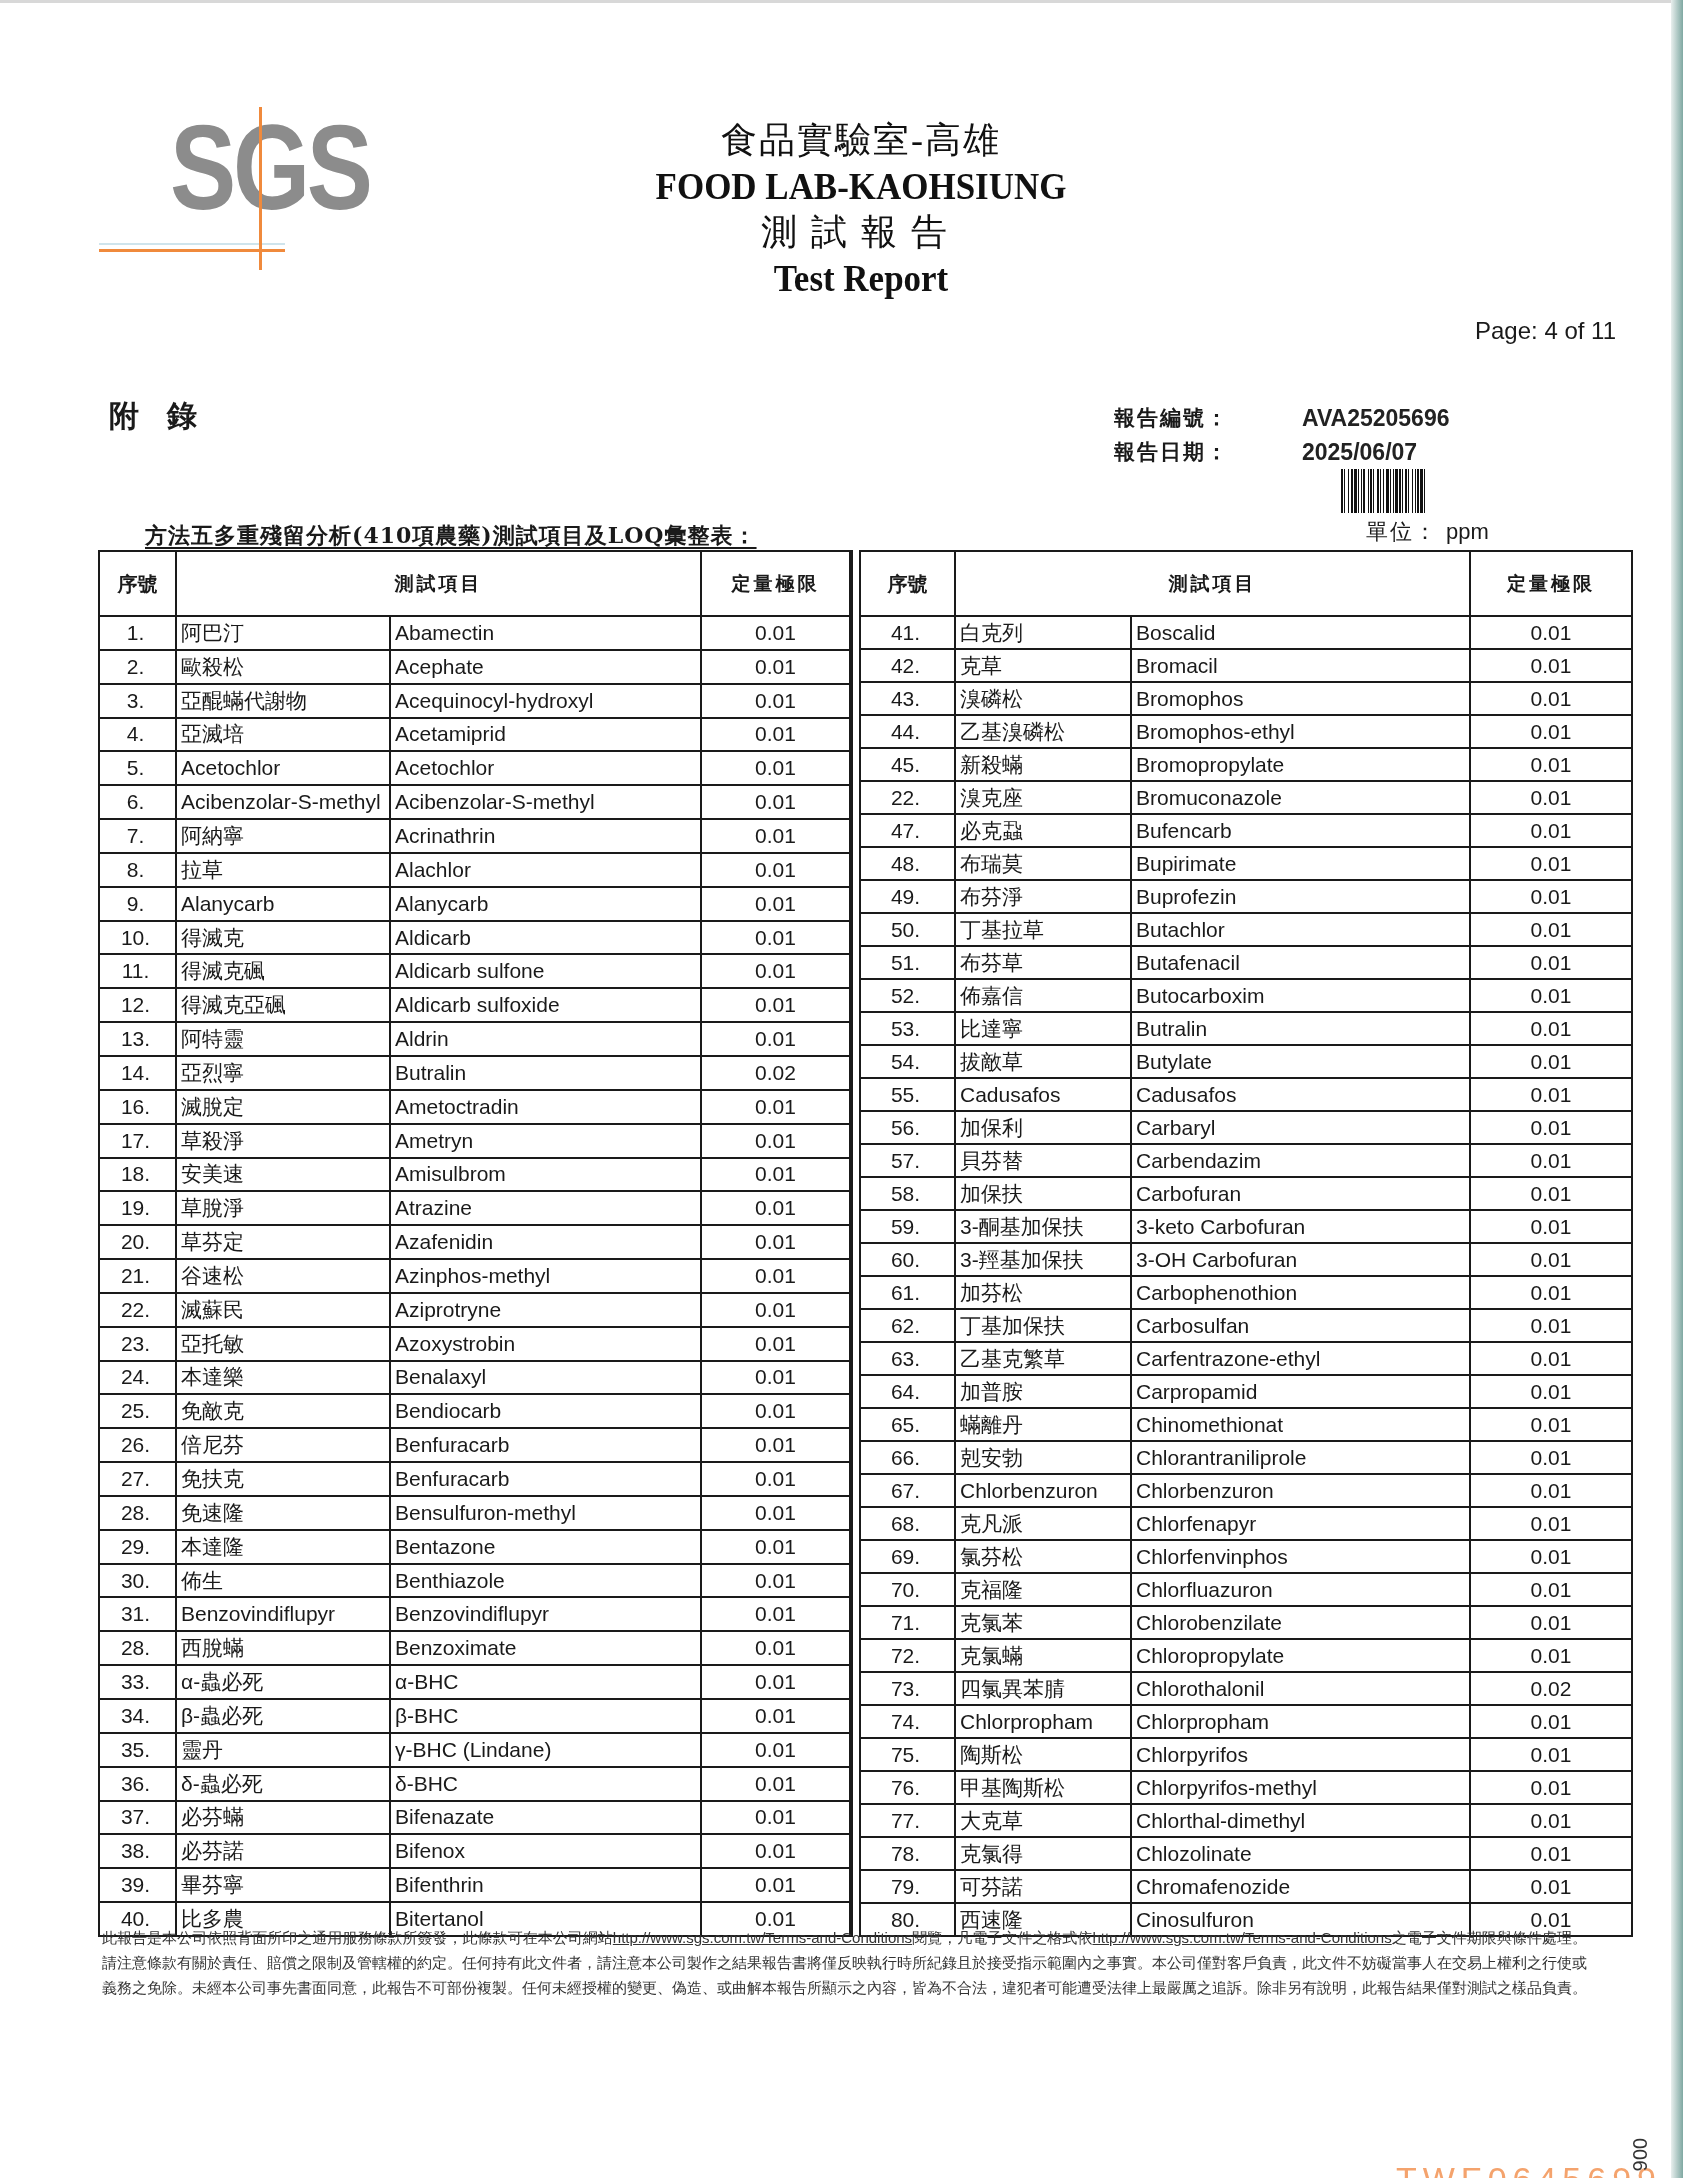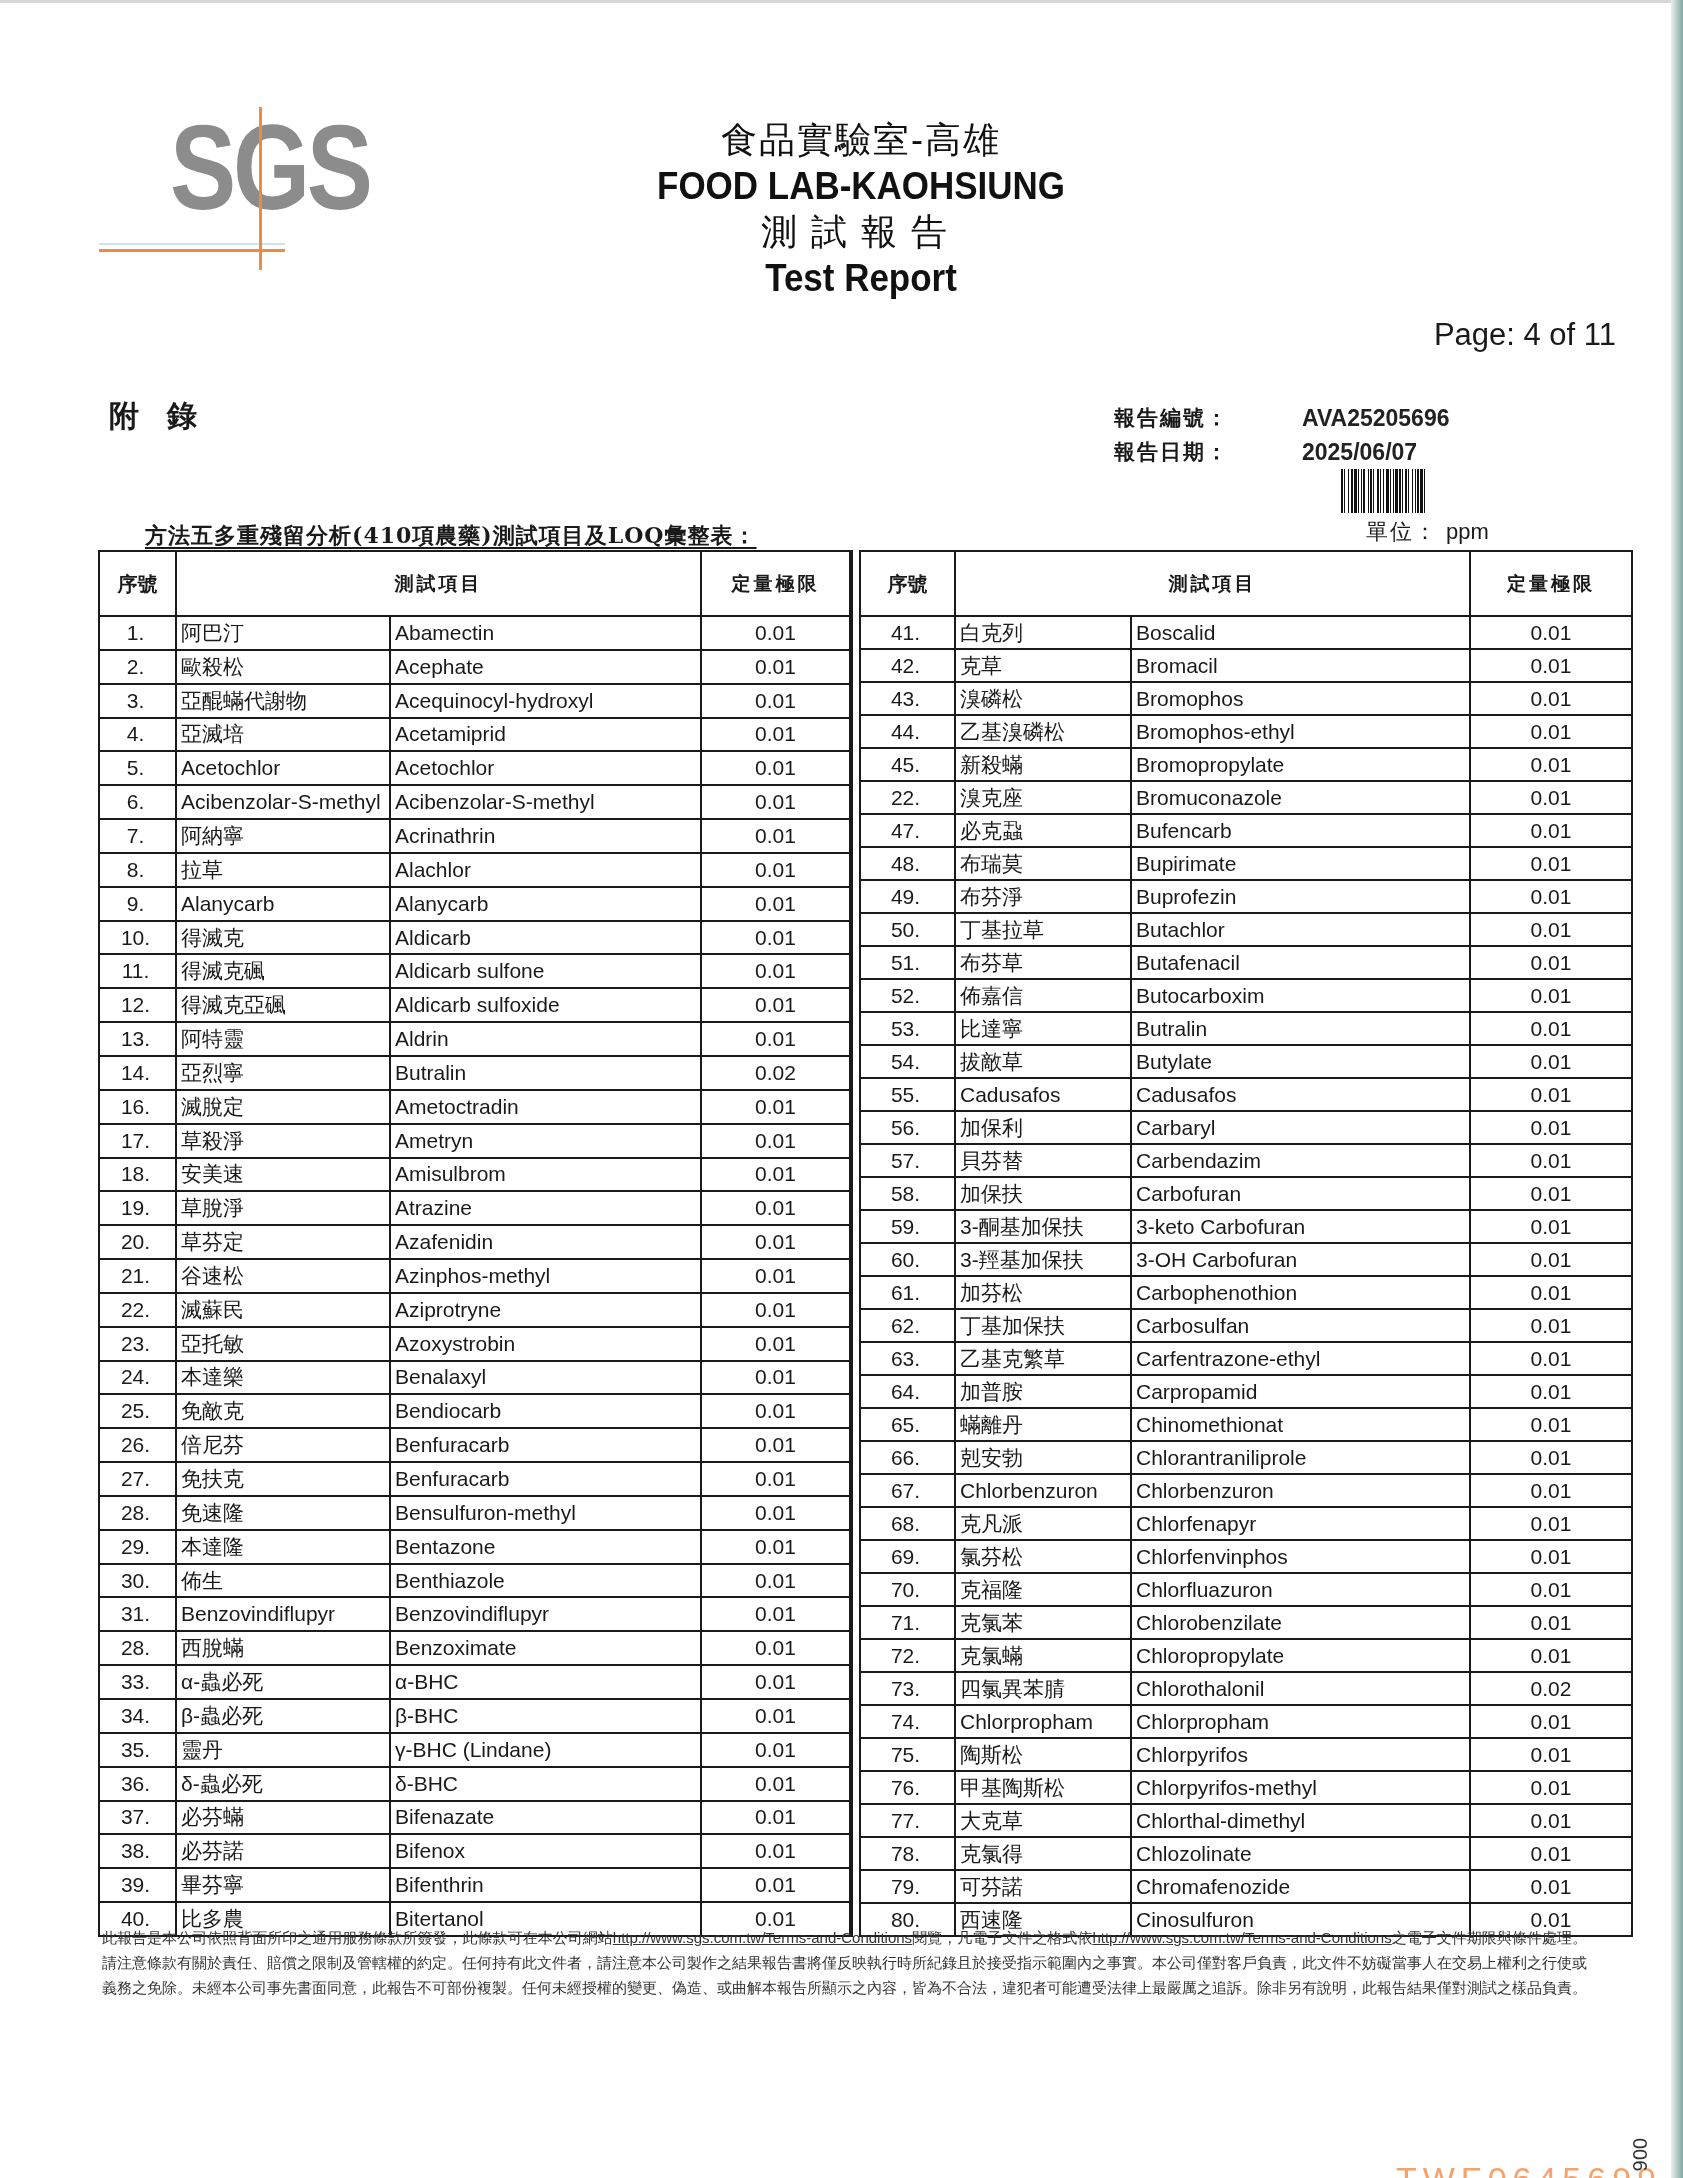--- a/index.html
+++ b/index.html
@@ -15,27 +15,27 @@
   .logo { position: absolute; left: 99px; top: 107px; width: 327px; height: 163px; }
   .logo-text { position: absolute; left: 71px; top: 0px; font-family: "Liberation Sans", sans-serif;
     font-weight: bold; font-size: 121px; letter-spacing: -4px; color: #8c8c8c;
     transform: scaleX(0.82); transform-origin: left top; line-height: 1; }
   .logo-hline { position: absolute; left: 0; top: 142px; width: 186px; height: 3px; background: #f08a3c; }
   .logo-vline { position: absolute; left: 160px; top: 0px; width: 3px; height: 163px; background: #f08a3c; }
   .logo-hline2 { position: absolute; left: 0; top: 136px; width: 186px; height: 2px; background: #cfe4ec; }
 
   
   .title-block { position: absolute; left: 554px; top: 117px; width: 614px; text-align: center;
-    font-family: Liberation Sans, sans-serif; color: #111; }
+    font-family: Liberation Serif, serif; color: #111; }
   .title-zh { font-size: 36px; letter-spacing: 2px; line-height: 46px; }
   .title-en { font-size: 38px; font-weight: bold; line-height: 46px; transform: scaleX(0.92); }
   .title-zh2 { font-size: 36px; letter-spacing: 14px; line-height: 46px; }
   .title-en2 { font-size: 38px; font-weight: bold; line-height: 46px; transform: scaleX(0.92); }
 
-  .page-num { position: absolute; right: 67px; top: 317px; font-size: 31px; color: #1a1a1a; }
+  .page-num { position: absolute; right: 67px; top: 317px; font-size: 24px; color: #1a1a1a; }
 
   .appendix { position: absolute; left: 109px; top: 396px; font-size: 30px; font-weight: bold;
     letter-spacing: 28px; font-family: "DejaVu Serif", serif; }
 
   .meta { position: absolute; left: 1114px; top: 401px; }
   .meta-row { display: flex; height: 34px; align-items: center; }
   .meta-label { width: 188px; font-size: 21px; font-weight: bold; letter-spacing: 2px; font-family: "DejaVu Serif", serif; }
   .meta-value { font-size: 23px; font-weight: bold; color: #222; }
 
   .barcode { position: absolute; left: 1341px; top: 469px; width: 223px; height: 44px; display: flex; }

